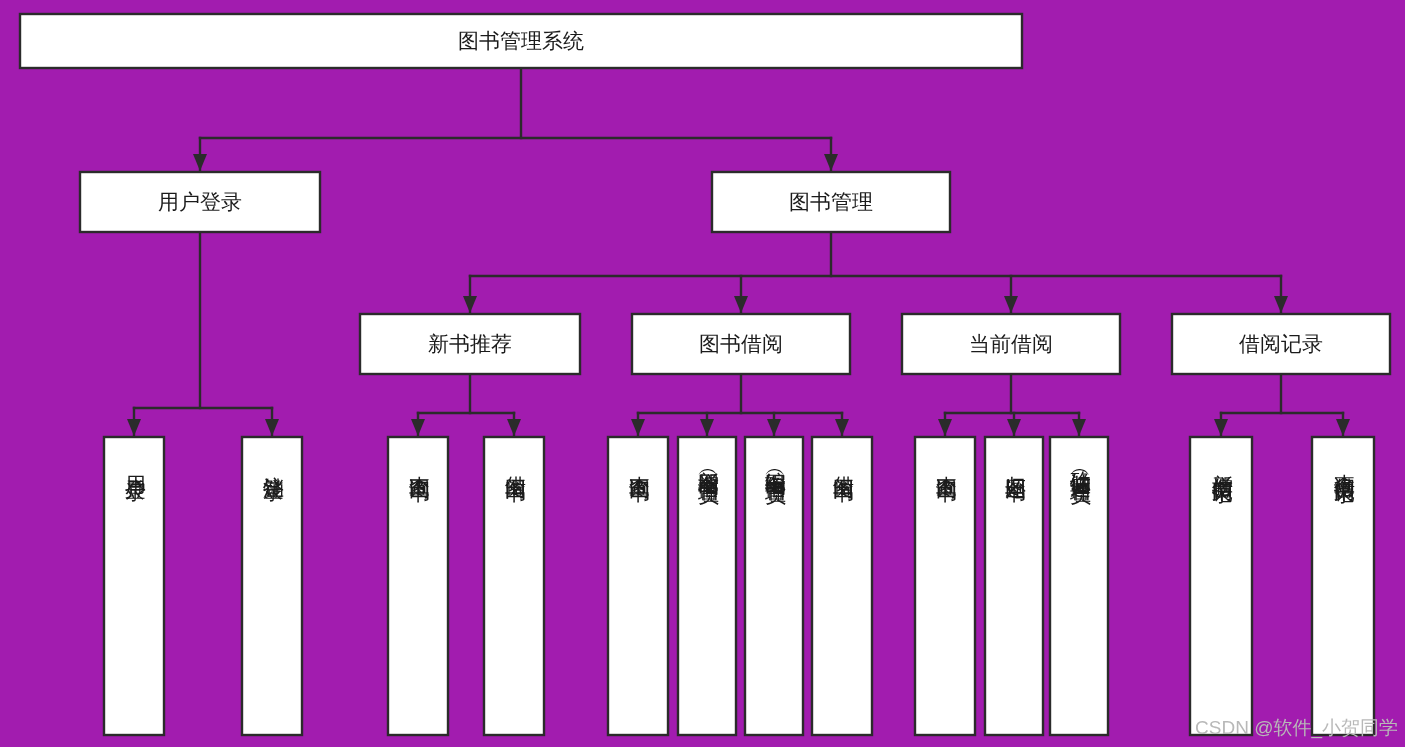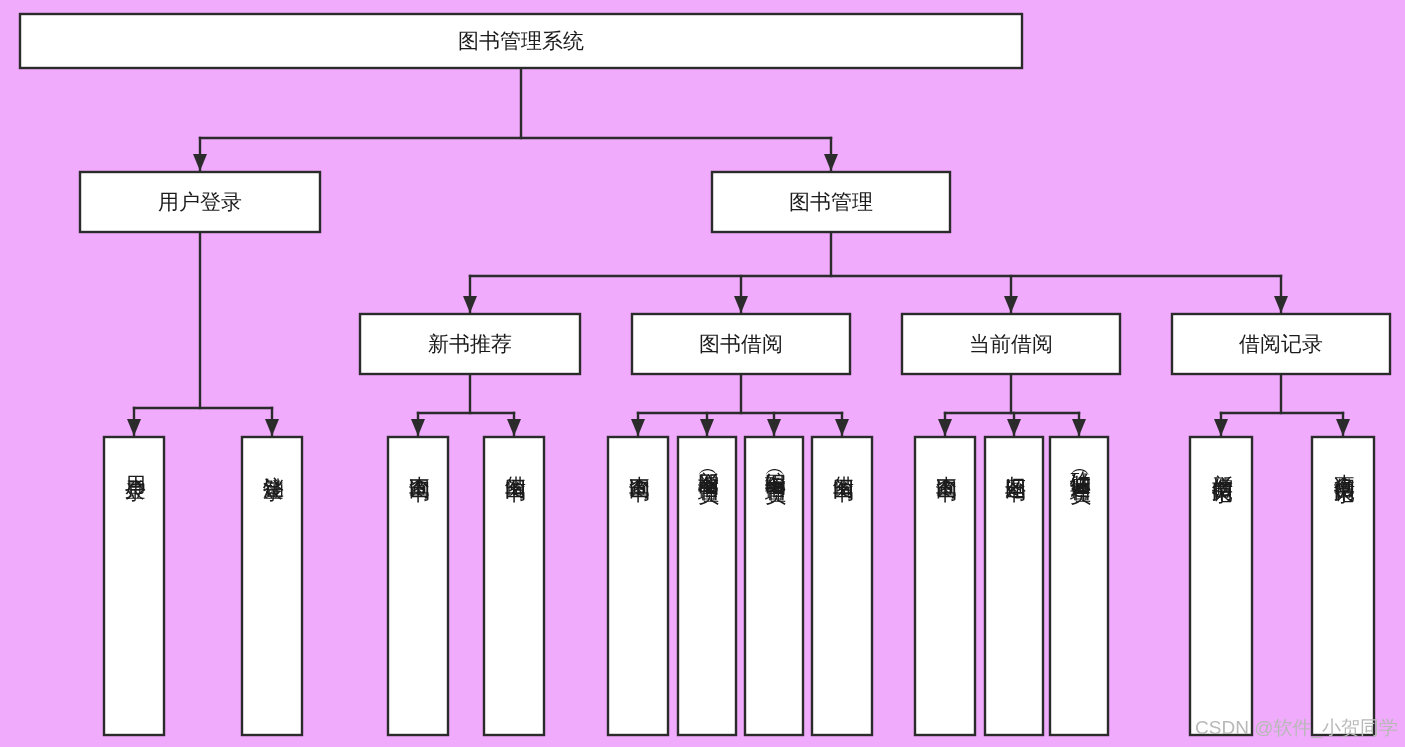--- a/index.html
+++ b/index.html
@@ -10,21 +10,21 @@
   body {
     width: 1405px;
     height: 747px;
     font-family: "Liberation Sans", "DejaVu Sans", sans-serif;
     overflow: hidden;
   }
   #diagram-root {
     position: relative;
     width: 1405px;
     height: 747px;
-    background: #f0abfc;
+    background: #a21caf;
   }
   svg.diagram-canvas {
     position: absolute;
     left: 0;
     top: 0;
     width: 1405px;
     height: 747px;
     display: block;
   }
   .node-box {

